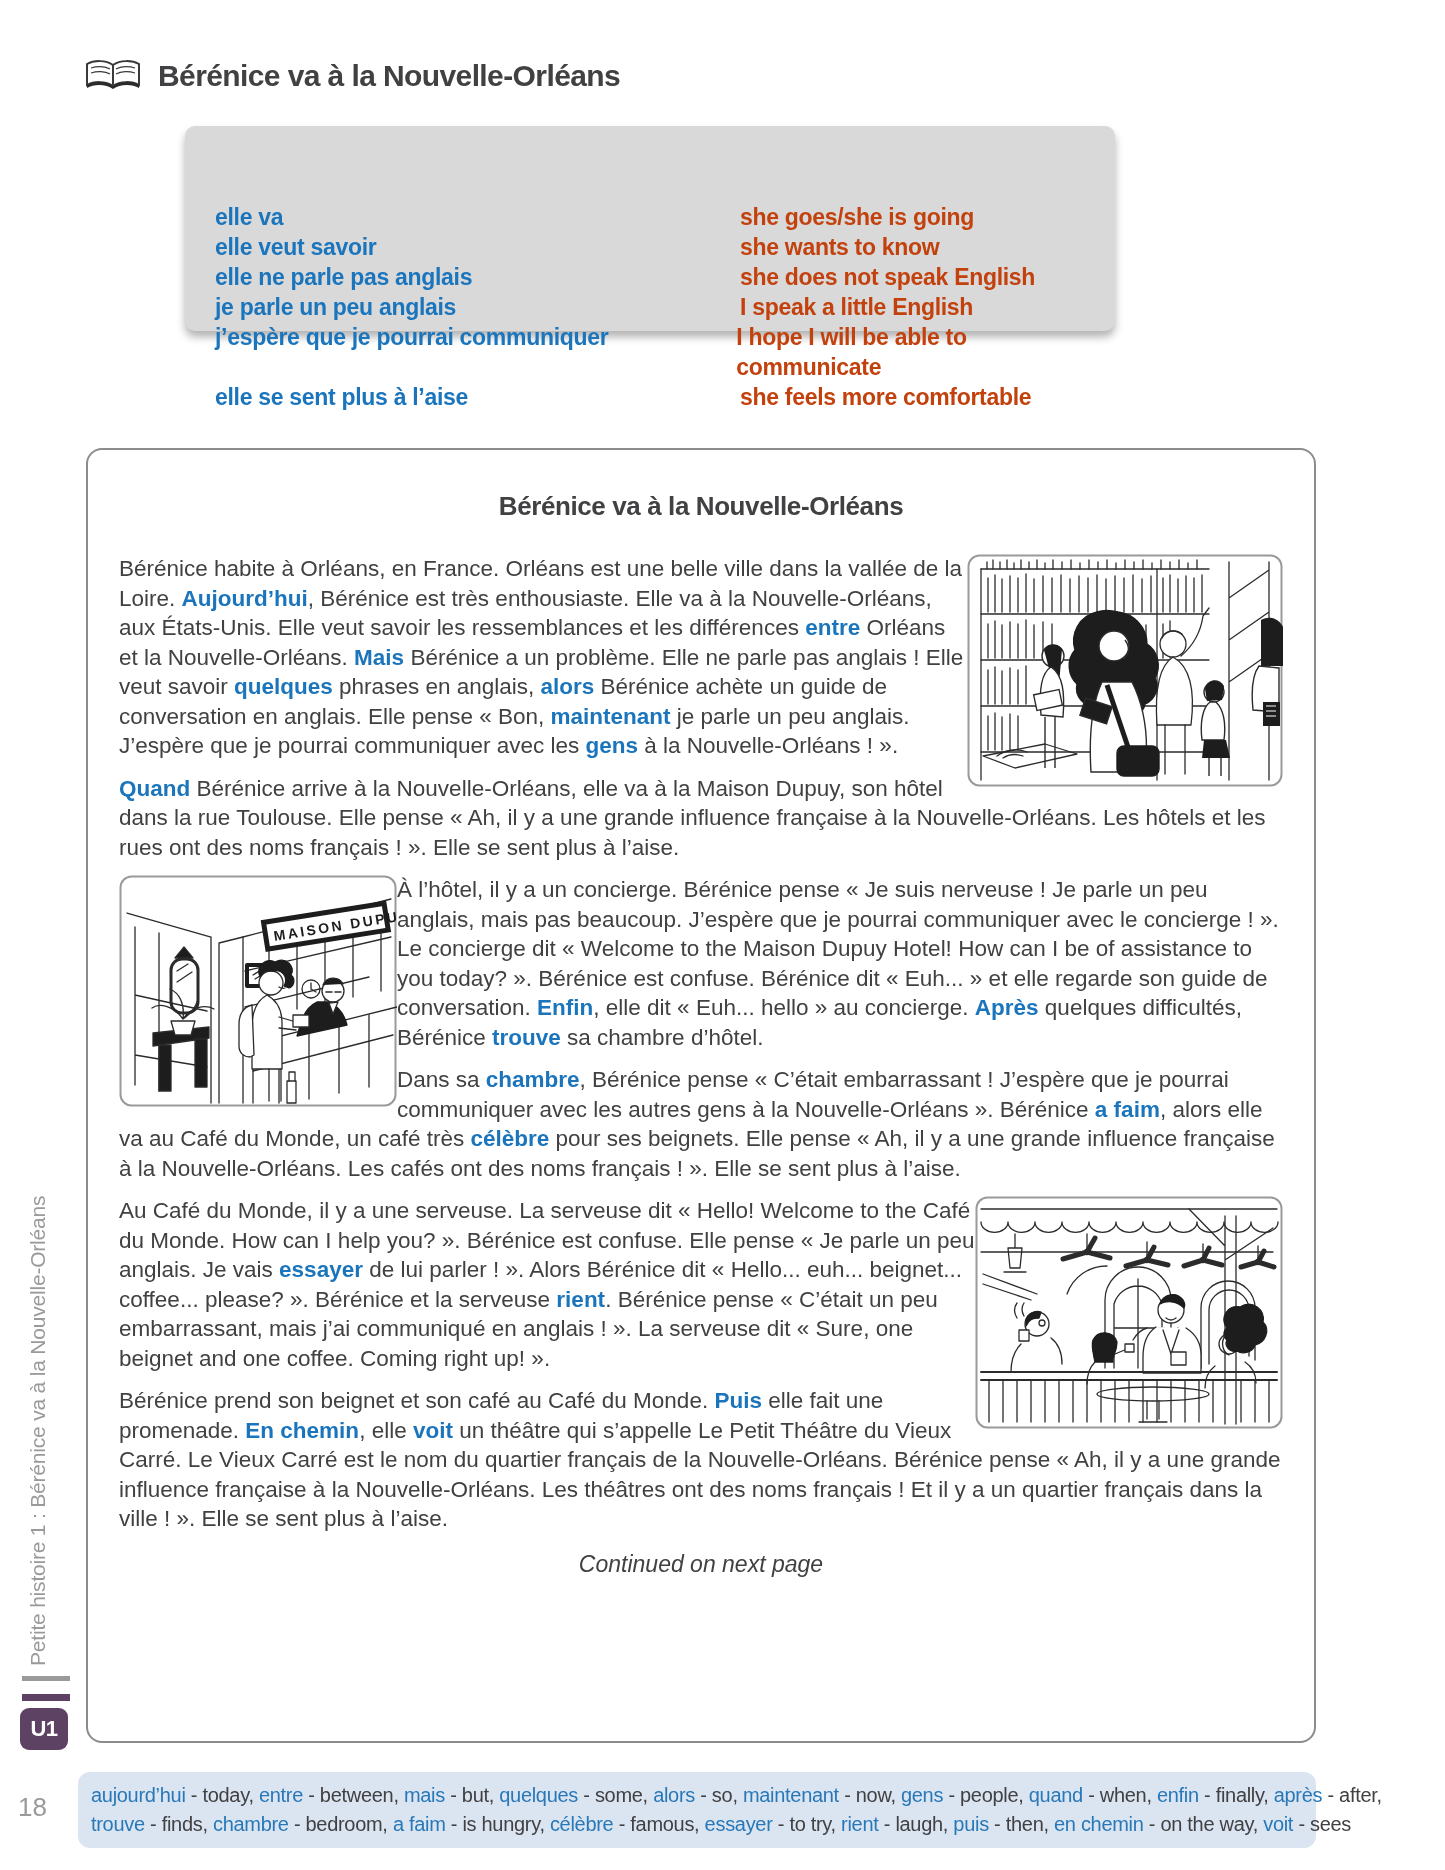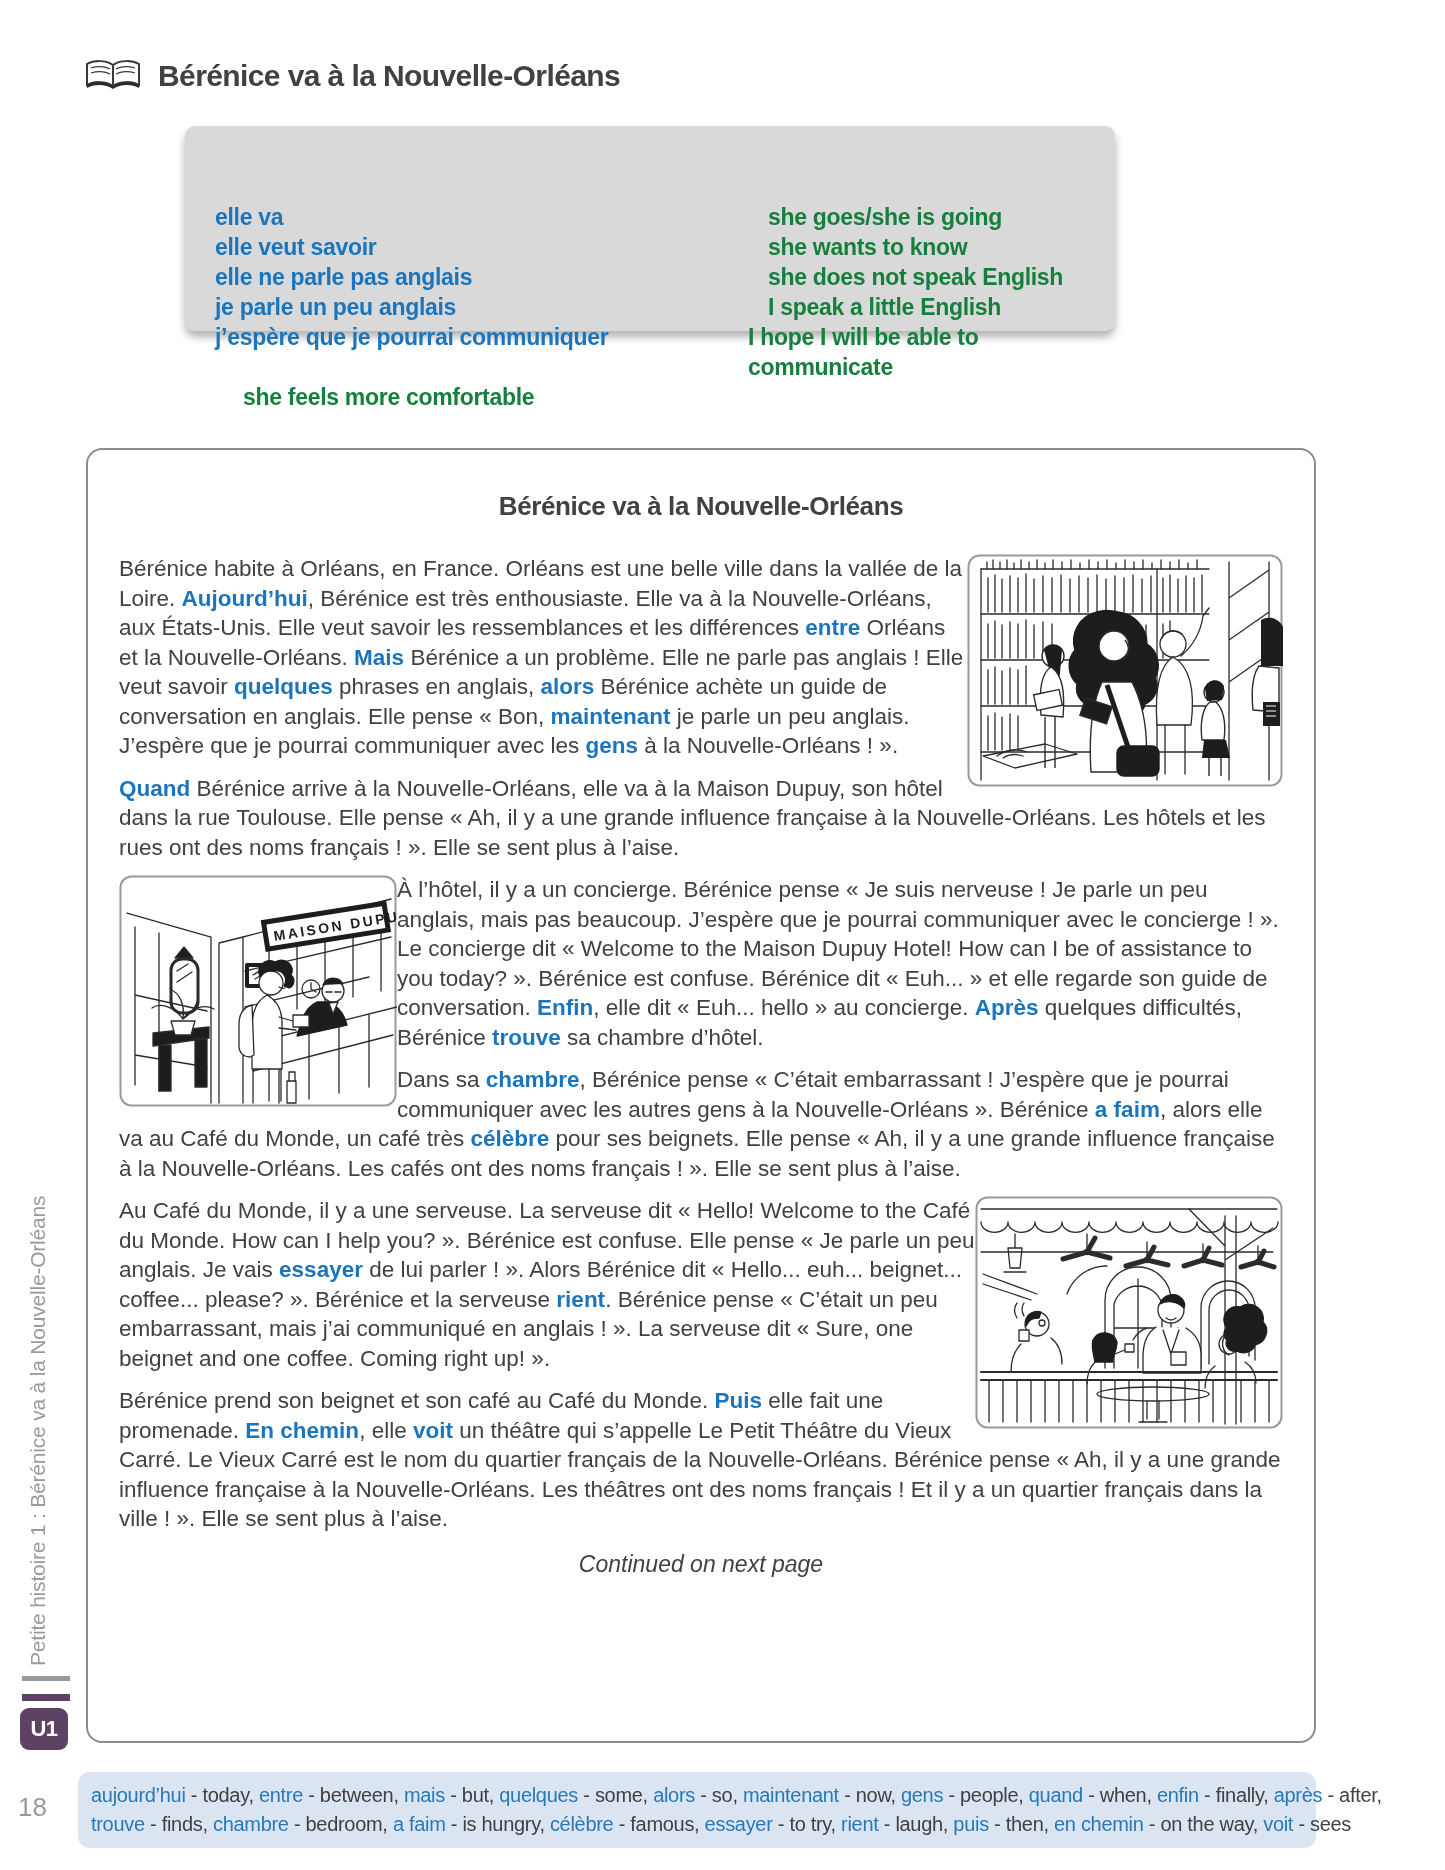--- a/index.html
+++ b/index.html
@@ -10,21 +10,21 @@
   .header { position:absolute; left:84px; top:58px; display:flex; align-items:center; gap:16px; }
   .book-icon svg { display:block; width:58px; height:36px; }
   .header-title { font-size:30px; font-weight:bold; letter-spacing:-0.6px; color:#414042; }
 
   
   .vocab-box { position:absolute; left:185px; top:126px; width:930px; height:205px;
     background:#d9d9d9; border-radius:10px; box-shadow:0 6px 8px rgba(0,0,0,0.30);
     box-sizing:border-box; padding:76px 0 0 30px; }
   .vocab-row { display:flex; line-height:30px; font-size:23px; font-weight:bold; letter-spacing:-0.3px; }
   .vocab-fr { width:525px; color:#1b75bc; }
-  .vocab-en { color:#15803d;margin-left:28px; }
+  .vocab-en { color:#c2410c; }
 
   
   .story-box { position:absolute; left:86px; top:448px; width:1230px; height:1295px;
     border:2px solid #8c8c8c; border-radius:16px; box-sizing:border-box;
     padding:40px 31px 0 31px; overflow:hidden; }
   .story-title { text-align:center; font-size:26px; font-weight:bold; letter-spacing:-0.4px;
     color:#414042; margin:0 0 32px 0; line-height:32px; }
   .story-body { font-size:22.5px; line-height:29.5px; color:#414042; }
   .story-p { margin:0 0 13px 0; }
   .kw { color:#1b75bc; font-weight:bold; }
@@ -90,20 +90,21 @@
         </div>
         <div class="vocab-row">
           <span class="vocab-fr">je parle un peu anglais</span>
           <span class="vocab-en">I speak a little English</span>
         </div>
         <div class="vocab-row">
           <span class="vocab-fr">j’espère que je pourrai communiquer</span>
           <span class="vocab-en">I hope I will be able to communicate</span>
         </div>
         <div class="vocab-row">
+          <span class="vocab-fr">elle se sent plus à l’aise</span>
           <span class="vocab-en">she feels more comfortable</span>
         </div>
       </div>
   </div>
 
   <div class="story-box">
     <h2 class="story-title">Bérénice va à la Nouvelle-Orléans</h2>
     <div class="story-body">
 
       <figure class="ill ill-bookstore">

